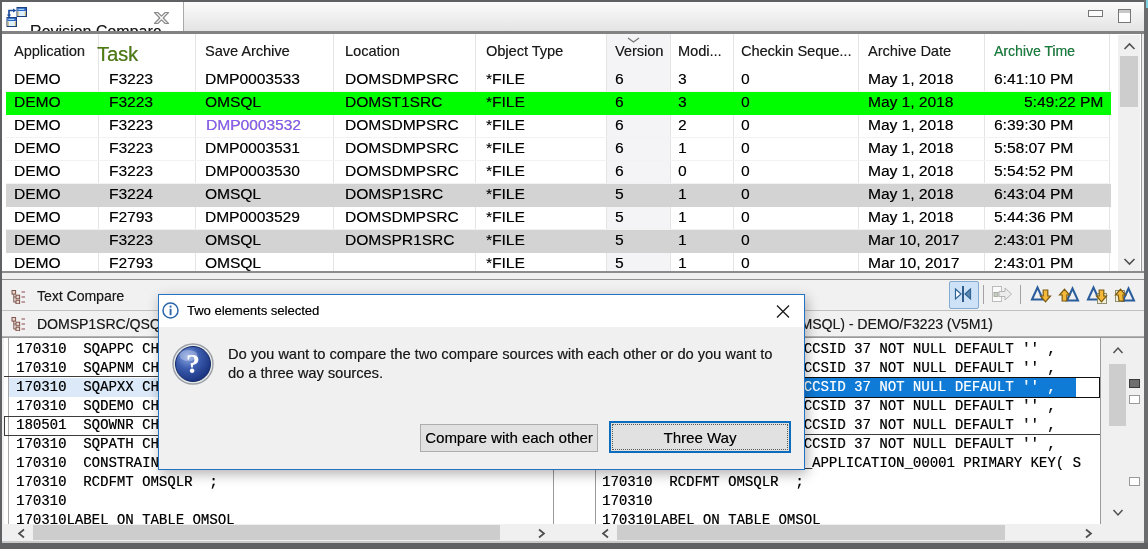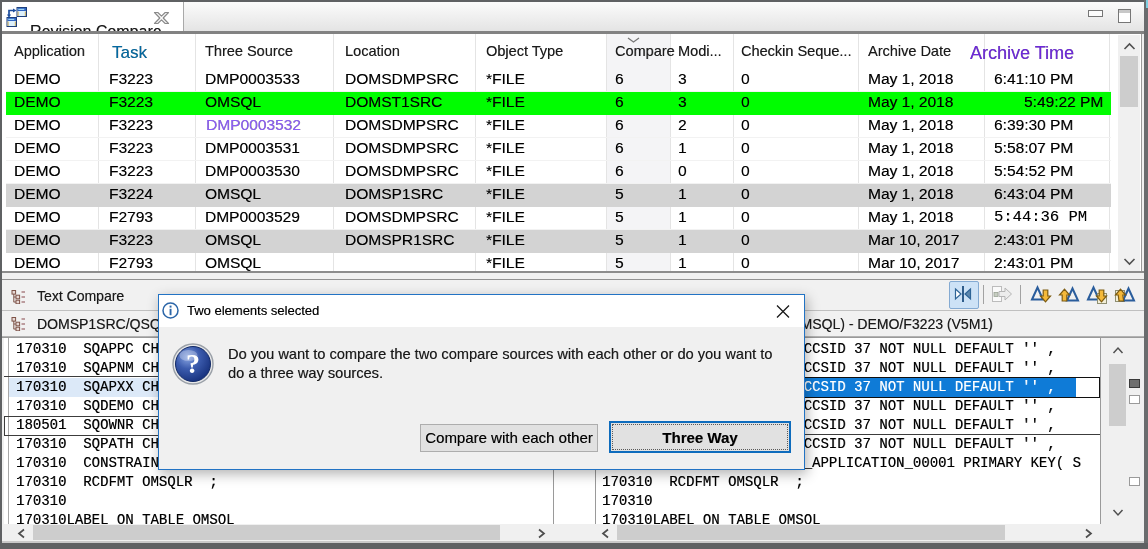--- a/index.html
+++ b/index.html
@@ -55,29 +55,29 @@
 <div class="abs" style="left:193px;top:0;width:1px;height:238px;background:#e4e4e4;"></div>
 <div class="abs" style="left:331px;top:0;width:1px;height:238px;background:#e4e4e4;"></div>
 <div class="abs" style="left:473px;top:0;width:1px;height:238px;background:#e4e4e4;"></div>
 <div class="abs" style="left:604px;top:0;width:1px;height:238px;background:#e4e4e4;"></div>
 <div class="abs" style="left:668px;top:0;width:1px;height:238px;background:#e4e4e4;"></div>
 <div class="abs" style="left:731px;top:0;width:1px;height:238px;background:#e4e4e4;"></div>
 <div class="abs" style="left:856px;top:0;width:1px;height:238px;background:#e4e4e4;"></div>
 <div class="abs" style="left:982px;top:0;width:1px;height:238px;background:#e4e4e4;"></div>
 <div class="abs" style="left:1107px;top:0;width:1px;height:238px;background:#e4e4e4;"></div>
 <div class="txt" style="left:12px;top:9px;font-size:14.5px;color:#1a1a1a;">Application</div>
-<div class="txt" style="left:110px;top:9px;font-size:17px;color:#0369a1;">Task</div>
-<div class="txt" style="left:203px;top:9px;font-size:14.5px;color:#1a1a1a;">Three Source</div>
+<div class="txt" style="left:95px;top:9px;font-size:20px;color:#4d7c0f;">Task</div>
+<div class="txt" style="left:203px;top:9px;font-size:14.5px;color:#1a1a1a;">Save Archive</div>
 <div class="txt" style="left:343px;top:9px;font-size:14.5px;color:#1a1a1a;text-align:center;">Location</div>
 <div class="txt" style="left:484px;top:9px;font-size:14.5px;color:#1a1a1a;">Object Type</div>
-<div class="txt" style="left:613px;top:9px;font-size:14.5px;color:#1a1a1a;">Compare</div>
+<div class="txt" style="left:613px;top:9px;font-size:14.5px;color:#1a1a1a;">Version</div>
 <div class="txt" style="left:676px;top:9px;font-size:14.5px;color:#1a1a1a;">Modi...</div>
 <div class="txt" style="left:739px;top:9px;font-size:14.5px;color:#1a1a1a;">Checkin Seque...</div>
 <div class="txt" style="left:866px;top:9px;font-size:14.5px;color:#1a1a1a;">Archive Date</div>
-<div class="txt" style="left:968px;top:9px;font-size:18px;color:#6d28d9;">Archive Time</div>
+<div class="txt" style="left:992px;top:9px;font-size:14px;color:#15803d;">Archive Time</div>
 <svg class="abs" style="left:625px;top:3px;" width="13" height="6" viewBox="0 0 13 6">
       <path d="M1,1 L6.5,5 L12,1" stroke="#767676" stroke-width="1.2" fill="none"></path>
     </svg>
 <div class="abs" style="left:4px;top:57px;width:1105px;height:1px;background:#f2f2f2;"></div>
 <div class="txt" style="left:12px;top:36px;font-size:15.5px;color:#000;">DEMO</div>
 <div class="txt" style="left:107px;top:36px;font-size:15.5px;color:#000;">F3223</div>
 <div class="txt" style="left:203px;top:36px;font-size:15.5px;color:#000;">DMP0003533</div>
 <div class="txt" style="left:343px;top:36px;font-size:15.5px;color:#000;">DOMSDMPSRC</div>
 <div class="txt" style="left:484px;top:36px;font-size:15.5px;color:#000;">*FILE</div>
 <div class="txt" style="left:613px;top:36px;font-size:15.5px;color:#000;">6</div>
@@ -143,21 +143,21 @@
 <div class="abs" style="left:4px;top:195px;width:1105px;height:1px;background:#f2f2f2;"></div>
 <div class="txt" style="left:12px;top:174px;font-size:15.5px;color:#000;">DEMO</div>
 <div class="txt" style="left:107px;top:174px;font-size:15.5px;color:#000;">F2793</div>
 <div class="txt" style="left:203px;top:174px;font-size:15.5px;color:#000;">DMP0003529</div>
 <div class="txt" style="left:343px;top:174px;font-size:15.5px;color:#000;">DOMSDMPSRC</div>
 <div class="txt" style="left:484px;top:174px;font-size:15.5px;color:#000;">*FILE</div>
 <div class="txt" style="left:613px;top:174px;font-size:15.5px;color:#000;">5</div>
 <div class="txt" style="left:676px;top:174px;font-size:15.5px;color:#000;">1</div>
 <div class="txt" style="left:739px;top:174px;font-size:15.5px;color:#000;">0</div>
 <div class="txt" style="left:866px;top:174px;font-size:15.5px;color:#000;">May 1, 2018</div>
-<div class="txt" style="left:992px;top:174px;font-size:15.5px;color:#000;font-family:Liberation Mono, monospace;">5:44:36 PM</div>
+<div class="txt" style="left:992px;top:174px;font-size:15.5px;color:#000;">5:44:36 PM</div>
 <div class="abs" style="left:4px;top:196px;width:1105px;height:23px;background:#d3d3d3;"></div>
 <div class="txt" style="left:12px;top:197px;font-size:15.5px;color:#000;">DEMO</div>
 <div class="txt" style="left:107px;top:197px;font-size:15.5px;color:#000;">F3223</div>
 <div class="txt" style="left:203px;top:197px;font-size:15.5px;color:#000;">OMSQL</div>
 <div class="txt" style="left:343px;top:197px;font-size:15.5px;color:#000;">DOMSPR1SRC</div>
 <div class="txt" style="left:484px;top:197px;font-size:15.5px;color:#000;">*FILE</div>
 <div class="txt" style="left:613px;top:197px;font-size:15.5px;color:#000;">5</div>
 <div class="txt" style="left:676px;top:197px;font-size:15.5px;color:#000;">1</div>
 <div class="txt" style="left:739px;top:197px;font-size:15.5px;color:#000;">0</div>
 <div class="txt" style="left:866px;top:197px;font-size:15.5px;color:#000;">Mar 10, 2017</div>
@@ -343,14 +343,14 @@
 <circle cx="21" cy="21" r="17.5" fill="url(#qg)" stroke="#122a66" stroke-width="1"></circle>
 <ellipse cx="16.5" cy="12.5" rx="9" ry="5.5" fill="#ffffff" opacity="0.28"></ellipse>
 <text x="21" y="30" font-family="Liberation Serif,serif" font-size="28" font-weight="bold" fill="#ffffff" text-anchor="middle">?</text>
 </svg>
 <div class="txt" style="left:228px;top:346px;font-size:14.6px;color:#1a1a1a;">Do you want to compare the two compare sources with each other or do you want to</div>
 <div class="txt" style="left:228px;top:365px;font-size:14.6px;color:#1a1a1a;">do a three way sources.</div>
 <div class="abs" style="left:420px;top:424px;width:178px;height:28px;background:#e1e1e1;border:1px solid #adadad;box-sizing:border-box;"></div>
 <div class="txt" style="left:420px;top:429px;width:178px;text-align:center;font-size:15px;color:#000;">Compare with each other</div>
 <div class="abs" style="left:609px;top:421px;width:182px;height:32px;background:#e1e1e1;border:2px solid #0e6cbd;box-sizing:border-box;"></div>
 <div class="abs" style="left:613px;top:425px;width:174px;height:24px;outline:1px dotted #5a5a5a;"></div>
-<div class="txt" style="left:609px;top:429px;width:182px;text-align:center;font-size:15px;color:#000;font-weight:bold;">Three Way</div>
+<div class="txt" style="left:609px;top:429px;width:182px;text-align:center;font-size:15px;color:#000;">Three Way</div>
 </div>
 
 </body></html>

